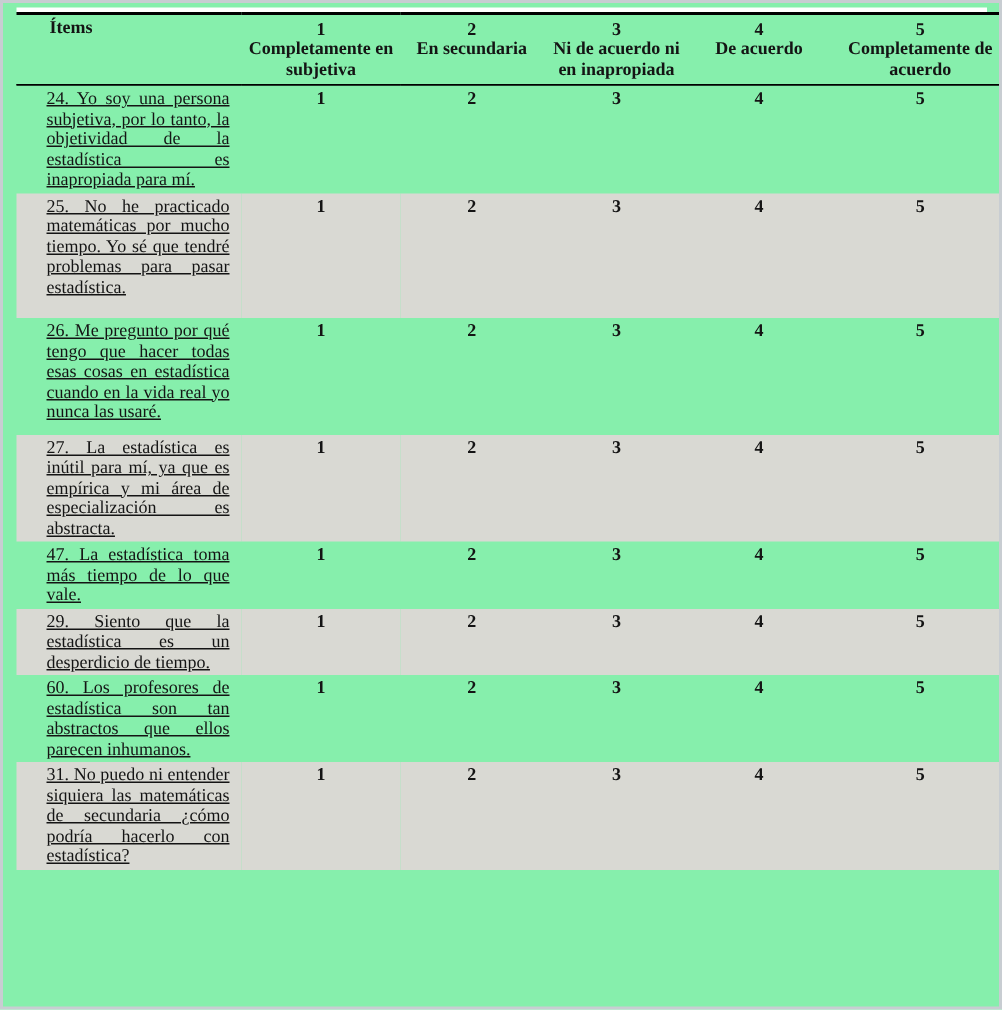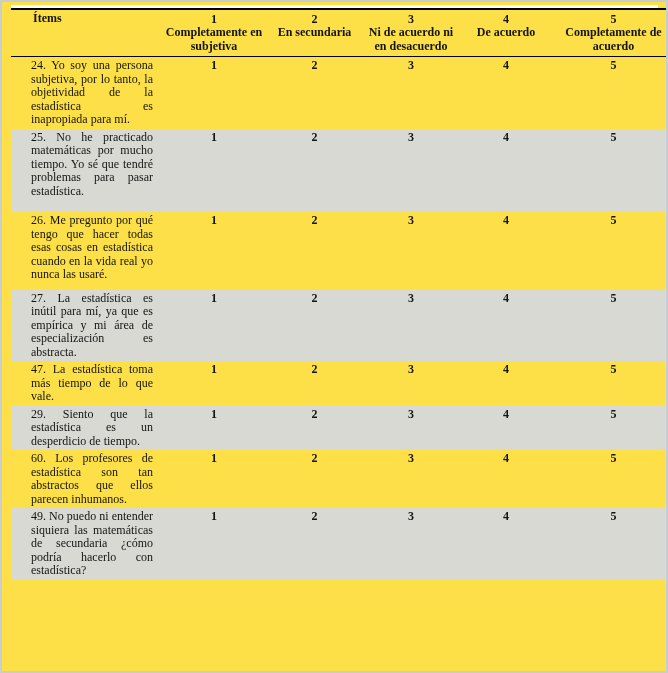--- a/index.html
+++ b/index.html
@@ -6,21 +6,21 @@
     margin: 0;
     padding: 0;
     background: #e9ebec;
     font-family: "Liberation Serif", serif;
   }
   .frame {
     position: relative;
     width: 664px;
     height: 669px;
     border: 2px solid #c8cdd2;
-    background: #fde047;
+    background: #86efac;
     overflow: hidden;
     box-sizing: content-box;
   }
   .page {
     padding: 3px 8px 0 9px;
   }
   table.likert {
     width: 100%;
     border-collapse: collapse;
     table-layout: fixed;
@@ -54,20 +54,21 @@
 
   td {
     vertical-align: top;
     font-size: 12px;
     line-height: 13.5px;
     padding: 2px 3px;
   }
   td.item-text {
     text-align: justify;
     padding: 2px 8px 2px 20px;
+    text-decoration: underline;
   }
   td.val {
     text-align: center;
     font-weight: bold;
   }
   tbody tr:nth-child(even) {
     background: #d9d9d3;
   }
   
   tbody tr:nth-child(2) td { padding-bottom: 14px; margin-left: 44px; }
@@ -101,21 +102,21 @@
           <th>
             <div class="num">1</div>
             <div class="lbl">Completamente en subjetiva</div>
           </th>
           <th>
             <div class="num">2</div>
             <div class="lbl">En secundaria</div>
           </th>
           <th>
             <div class="num">3</div>
-            <div class="lbl">Ni de acuerdo ni en desacuerdo</div>
+            <div class="lbl">Ni de acuerdo ni en inapropiada</div>
           </th>
           <th>
             <div class="num">4</div>
             <div class="lbl">De acuerdo</div>
           </th>
           <th>
             <div class="num">5</div>
             <div class="lbl">Completamente de acuerdo</div>
           </th>
         </tr>
@@ -171,21 +172,21 @@
         </tr>
         <tr>
           <td class="item-text">60. Los profesores de estadística son tan abstractos que ellos parecen inhumanos.</td>
           <td class="val">1</td>
           <td class="val">2</td>
           <td class="val">3</td>
           <td class="val">4</td>
           <td class="val">5</td>
         </tr>
         <tr>
-          <td class="item-text">49. No puedo ni entender siquiera las matemáticas de secundaria ¿cómo podría hacerlo con estadística?</td>
+          <td class="item-text">31. No puedo ni entender siquiera las matemáticas de secundaria ¿cómo podría hacerlo con estadística?</td>
           <td class="val">1</td>
           <td class="val">2</td>
           <td class="val">3</td>
           <td class="val">4</td>
           <td class="val">5</td>
         </tr>
       </tbody>
     </table>
   </div>
 </div>

